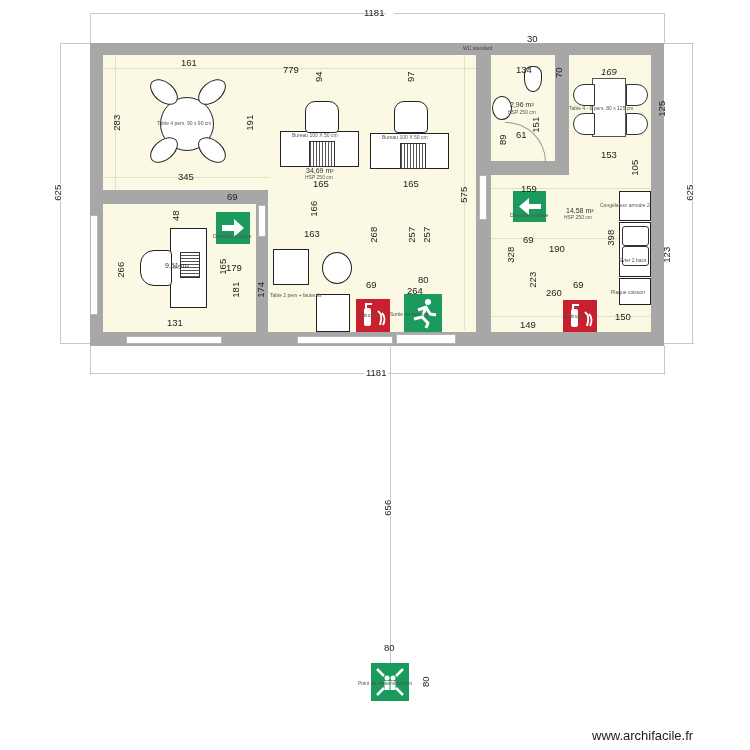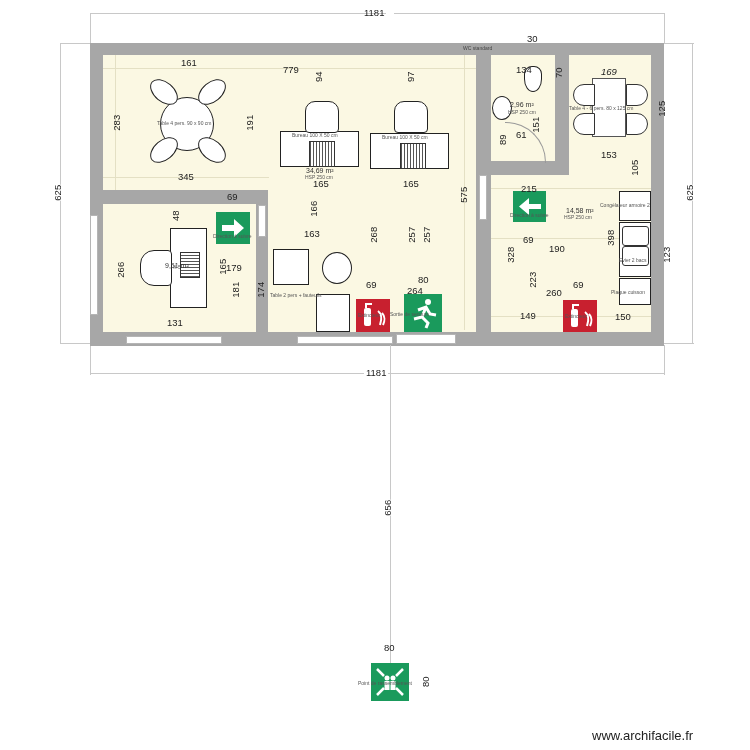--- a/index.html
+++ b/index.html
@@ -198,28 +198,28 @@
 
 <span class="dim" style="left:516px; top:65px;">134</span>
 <span class="dim v" style="left:553px; top:68px;">70</span>
 <span class="dim v" style="left:528px; top:120px;">151</span>
 <span class="dim v" style="left:497px; top:135px;">89</span>
 
 <span class="dim" style="left:601px; top:67px;font-style:italic;">169</span>
 <span class="dim v" style="left:654px; top:104px;">125</span>
 <span class="dim" style="left:601px; top:150px;">153</span>
 <span class="dim v" style="left:627px; top:163px;">105</span>
-<span class="dim" style="left:521px; top:184px;">215</span>
+<span class="dim" style="left:521px; top:184px;">159</span>
 <span class="dim v" style="left:603px; top:233px;">398</span>
 <span class="dim" style="left:549px; top:244px;">190</span>
 <span class="dim" style="left:523px; top:235px;">69</span>
 <span class="dim v" style="left:503px; top:250px;">328</span>
 <span class="dim v" style="left:525px; top:275px;">223</span>
 <span class="dim" style="left:546px; top:288px;">260</span>
-<span class="dim" style="left:520px; top:311px;">149</span>
+<span class="dim" style="left:520px; top:320px;">149</span>
 <span class="dim" style="left:573px; top:280px;">69</span>
 <span class="dim" style="left:615px; top:312px;">150</span>
 <span class="dim v" style="left:659px; top:250px;">123</span>
 
 <div class="dimline-v" style="left:390px; top:345px; height:318px;"></div>
 <span class="dim v" style="left:380px; top:503px; background:#fff;">656</span>
 <span class="dim" style="left:384px; top:643px;">80</span>
 <span class="dim v" style="left:420px; top:677px;">80</span>
 <div class="sign-green" style="left:371px; top:663px; width:38px; height:38px;">
   <svg width="38" height="38">

